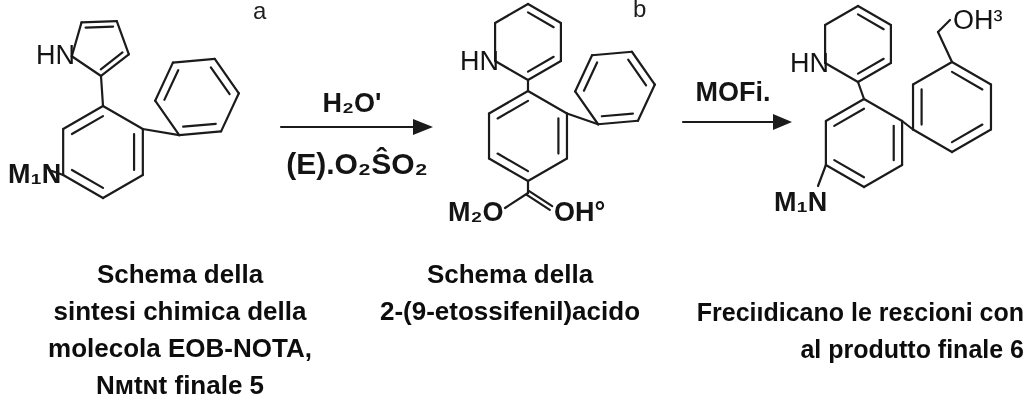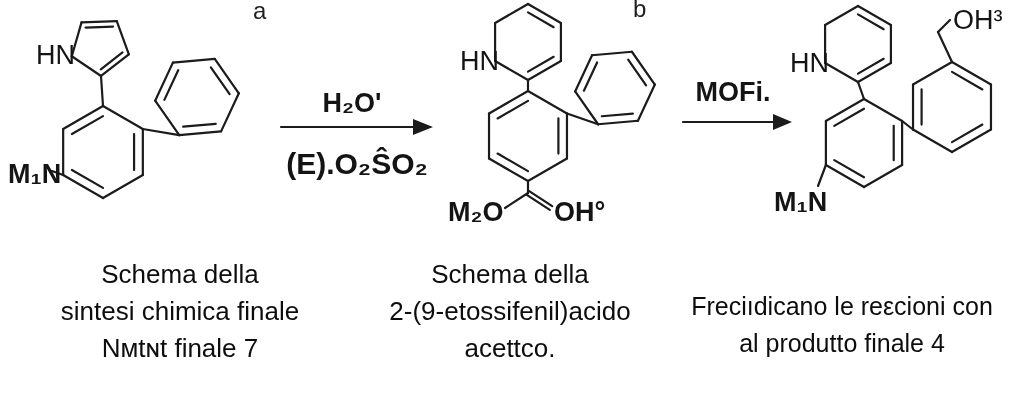--- a/index.html
+++ b/index.html
@@ -9,21 +9,21 @@
   }
   svg{position:absolute;left:0;top:0;}
   svg line, svg polyline{stroke:#1b1b1b;stroke-width:2.2;stroke-linecap:round;fill:none;}
   svg polygon{fill:#1b1b1b;stroke:none;}
   text{fill:#141414;font-family:"Liberation Sans","DejaVu Sans",sans-serif;}
   .atom{font-size:27px;font-weight:400;}
   .atom-b{font-size:27px;font-weight:700;}
   .panel-letter{font-size:24px;font-weight:400;fill:#1e1e1e;}
   .reagent{font-size:27px;font-weight:700;text-anchor:middle;}
   .reagent-big{font-size:30px;font-weight:700;text-anchor:middle;}
-  .caption{position:absolute;text-align:center;font-weight:400;font-size:26px;line-height:37px;color:#0d0d0d;}
+  .caption{position:absolute;text-align:center;font-weight:700;font-size:26px;line-height:37px;color:#0d0d0d;}
   .caption div{white-space:nowrap;}
   #cap3{font-size:25px;}
 </style>
 </head>
 <body>
 
 <div id="canvas">
 
   <svg id="scheme" width="1024" height="404" viewBox="0 0 1024 404">
     <g id="ringlayer">
@@ -146,25 +146,25 @@
 
     <text class="reagent" x="733" y="101">MOFi.</text>
 
     <text class="atom" x="790" y="72">HN</text>
     <text class="atom-b" x="774" y="211">M₁N</text>
     <text class="atom" x="953" y="29">OH³</text>
   </svg>
 
   <div class="caption" id="cap1" style="left:20px;top:256px;width:320px;">
     <div>Schema della</div>
-    <div>sintesi chimica finale</div>
-    <div>Nᴍtɴt finale 7</div>
+    <div>sintesi chimica della</div>
+    <div>molecola EOB-NOTA,</div>
+    <div>Nᴍtɴt finale 5</div>
   </div>
   <div class="caption" id="cap2" style="left:345px;top:256px;width:330px;">
     <div>Schema della</div>
     <div>2-(9-etossifenil)acido</div>
-    <div>acettco.</div>
   </div>
-  <div class="caption" id="cap3" style="left:660px;top:288px;width:364px;">
+  <div class="caption" id="cap3" style="left:660px;top:294px;width:364px;text-align:right;">
     <div>Freciıdicano le reεcioni con</div>
-    <div>al produtto finale 4</div>
+    <div>al produtto finale 6</div>
   </div>
 </div>
 
 </body></html>

